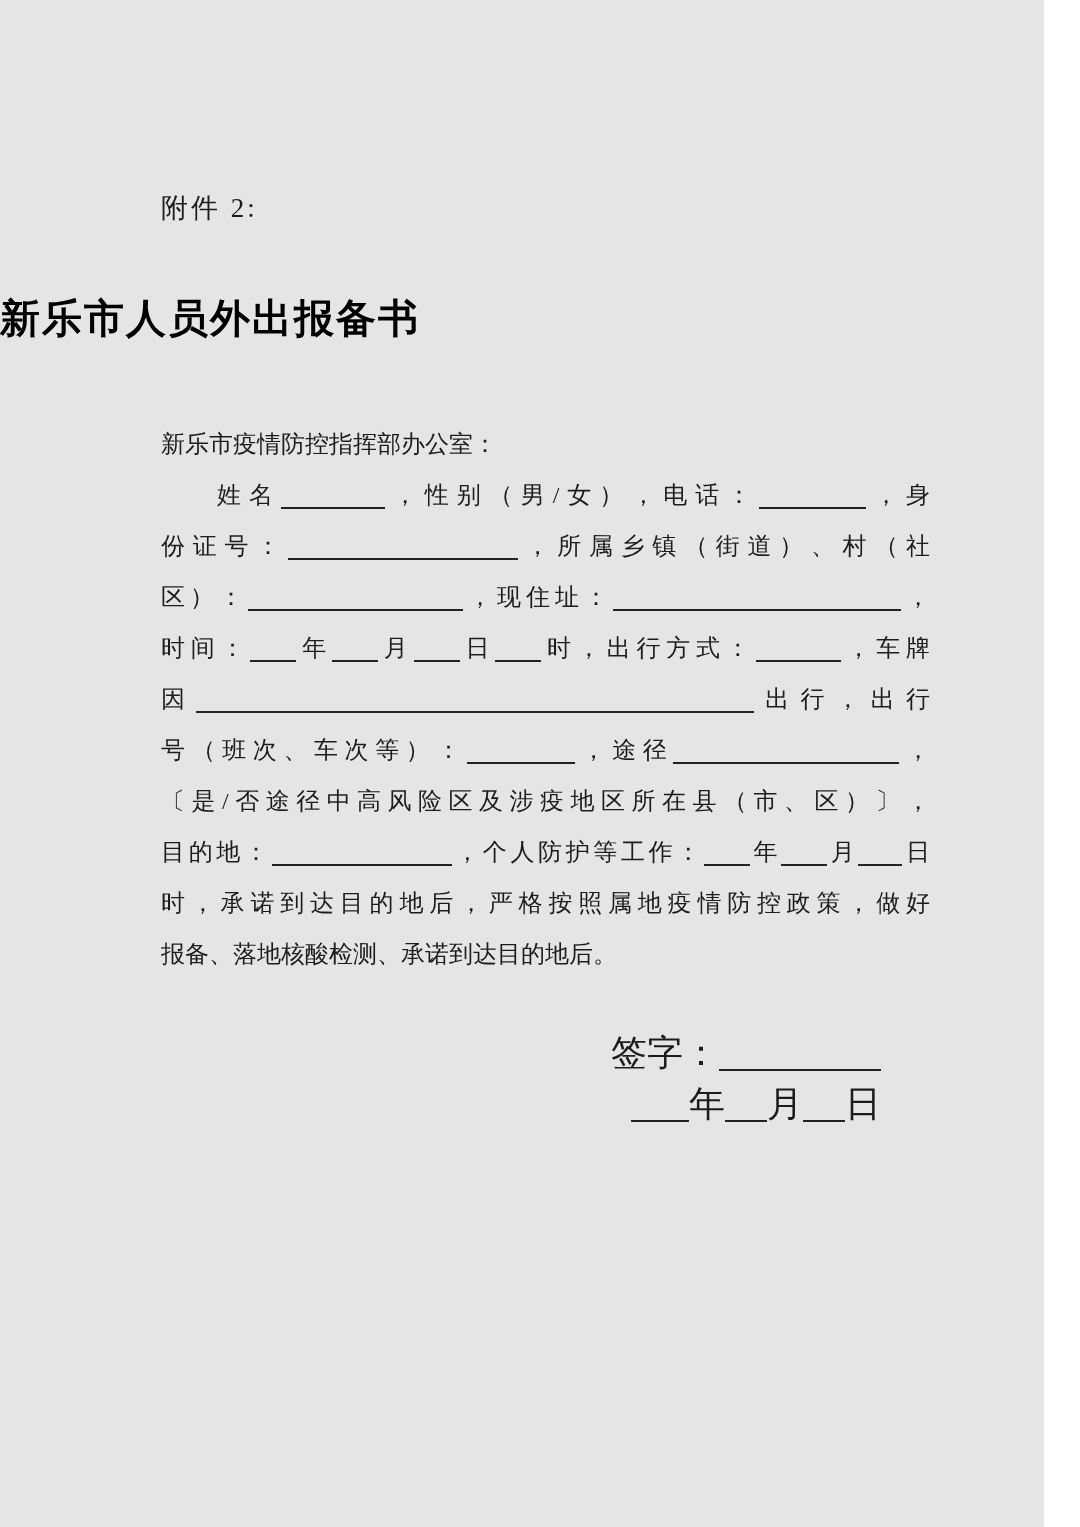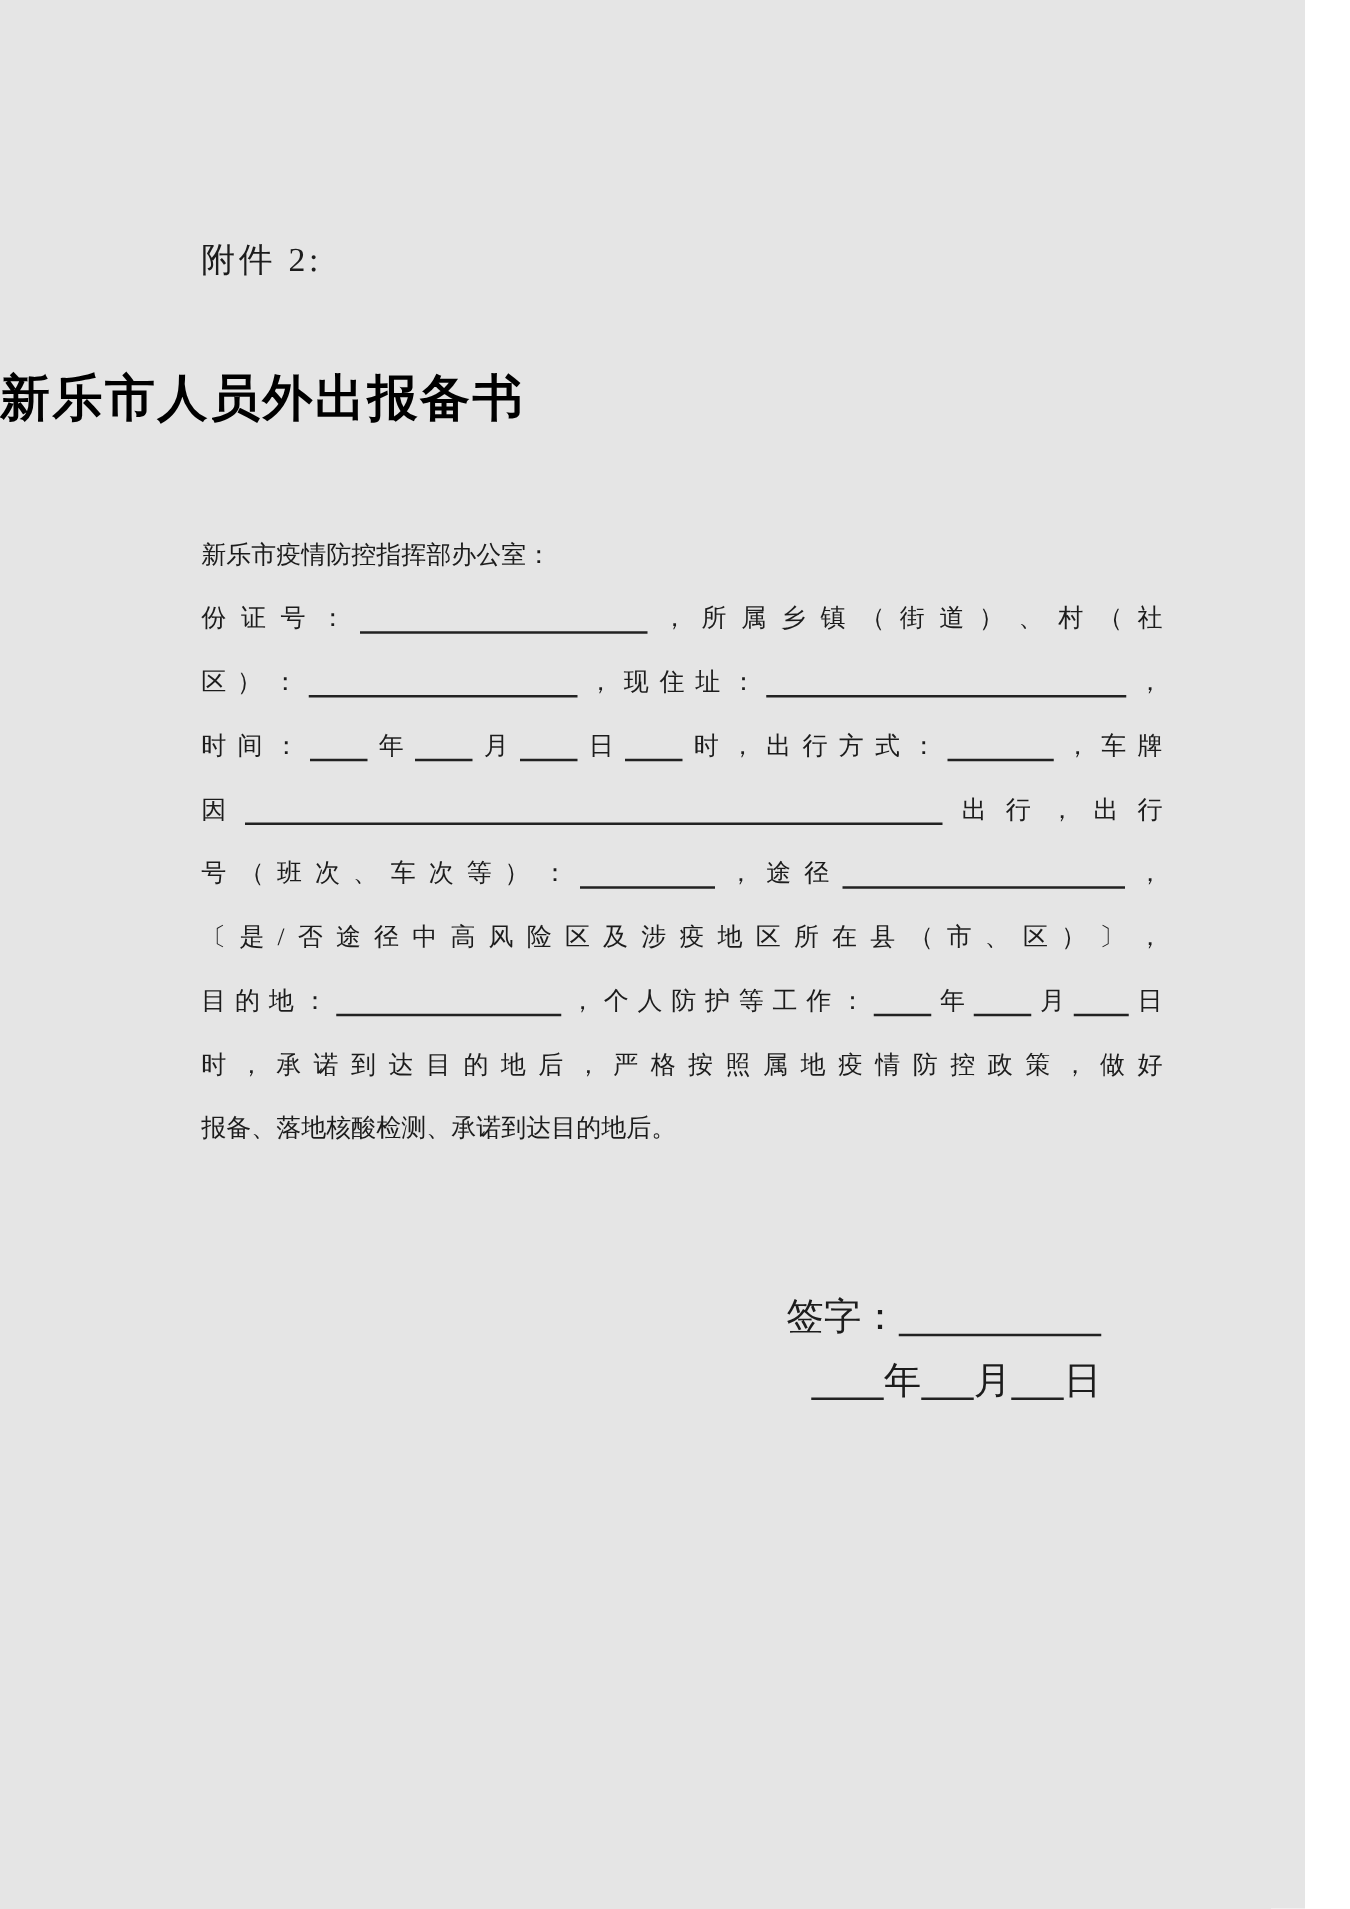--- a/index.html
+++ b/index.html
@@ -31,21 +31,21 @@
     font-weight:bold;
     color:#000000;
     letter-spacing:2px;
     white-space:nowrap;
   }
   .content{
     position:absolute;
     left:161px;
     top:419px;
     width:769px;
-    font-size:20px;
+    font-size:24px;
     line-height:51px;
   }
   .line{
     height:51px;
     white-space:nowrap;
     overflow:visible;
   }
   .line.j{
     text-align:justify;
     text-align-last:justify;
@@ -54,41 +54,42 @@
   .bl{
     display:inline-block;
     height:0;
     border-bottom:2px solid #222222;
     vertical-align:-6px;
   }
   .signature{
     position:absolute;
     right:163px;
     top:1028px;
-    font-size:30px;
+    font-size:36px;
     line-height:51px;
     text-align:right;
   }
   .sig-line{
     height:51px;
     white-space:nowrap;
   }
 </style>
 </head>
 <body>
 
 <div class="page">
 
   <div class="attachment">附件 2:</div>
 
   <div class="title">新乐市人员外出报备书</div>
 
   <div class="content">
     <div class="line">新乐市疫情防控指挥部办公室：</div>
     <div>
+        <div class="line j" style="padding-left: 56px;"><span>姓名</span><span class="bl" style="width: 104px;"></span><span>，性别（男/女），电话：</span><span class="bl" style="width: 107px;"></span><span>，身</span></div>
         <div class="line j"><span>份证号：</span><span class="bl" style="width: 230px;"></span><span>，所属乡镇（街道）、村（社</span></div>
         <div class="line j"><span>区）：</span><span class="bl" style="width: 215px;"></span><span>，现住址：</span><span class="bl" style="width: 288px;"></span><span>，</span></div>
         <div class="line j"><span>时间：</span><span class="bl" style="width: 46px;"></span><span>年</span><span class="bl" style="width: 46px;"></span><span>月</span><span class="bl" style="width: 46px;"></span><span>日</span><span class="bl" style="width: 46px;"></span><span>时，出行方式：</span><span class="bl" style="width: 85px;"></span><span>，车牌</span></div>
         <div class="line j"><span>因</span><span class="bl" style="width: 558px;"></span><span>出行，出行</span></div>
         <div class="line j"><span>号（班次、车次等）：</span><span class="bl" style="width: 108px;"></span><span>，途径</span><span class="bl" style="width: 226px;"></span><span>，</span></div>
         <div class="line j"><span>〔是/否途径中高风险区及涉疫地区所在县（市、区）〕，</span></div>
         <div class="line j"><span>目的地：</span><span class="bl" style="width: 180px;"></span><span>，个人防护等工作：</span><span class="bl" style="width: 46px;"></span><span>年</span><span class="bl" style="width: 46px;"></span><span>月</span><span class="bl" style="width: 44px;"></span><span>日</span></div>
         <div class="line j"><span>时，承诺到达目的地后，严格按照属地疫情防控政策，做好</span></div>
         <div class="line"><span>报备、落地核酸检测、承诺到达目的地后。</span></div>
       </div>

